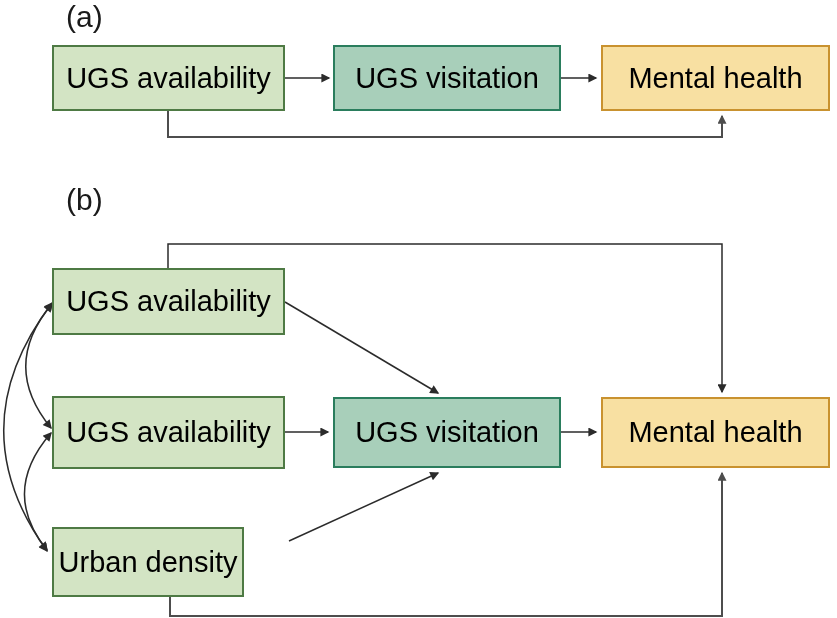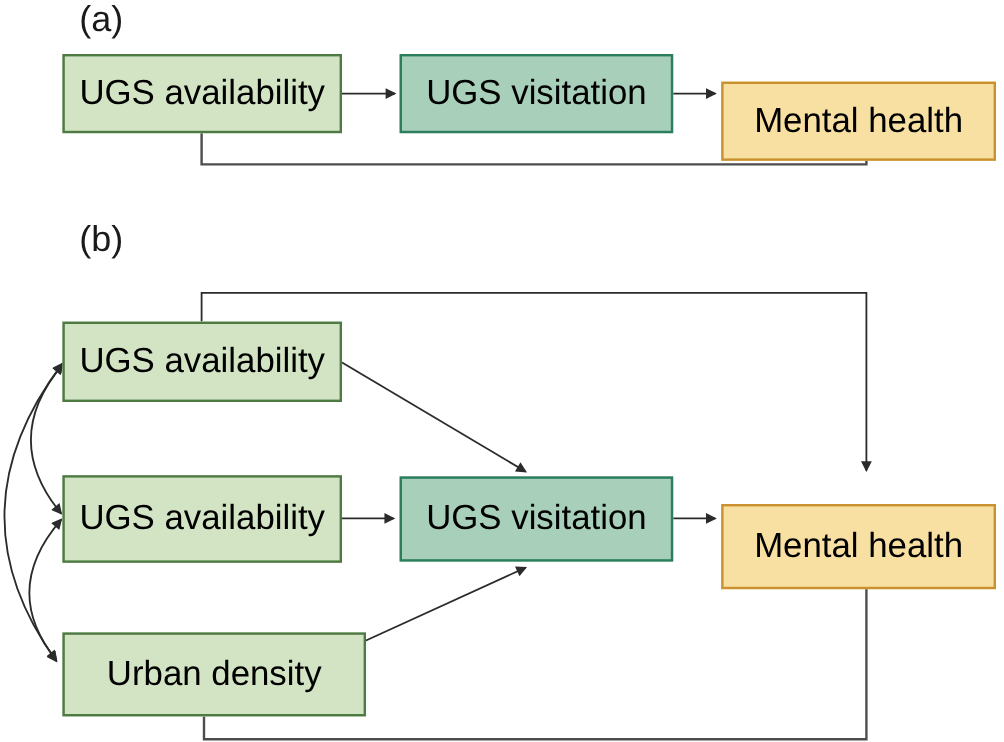--- a/index.html
+++ b/index.html
@@ -11,21 +11,21 @@
     position:absolute; font-size:30px; color:#1a1a1a; line-height:1;
   }
   .box {
     position:absolute; box-sizing:border-box;
     display:flex; flex-direction:column; align-items:center; justify-content:center;
     font-size:29px; color:#000000; text-align:center; line-height:33px;
     white-space:nowrap;
   }
   .green  { background:var(--green-fill,#d3e4c4);  border:2px solid var(--green-border,#4e7a44); }
   .teal   { background:var(--teal-fill,#a8cfba);   border:2px solid var(--teal-border,#2a7d5d); }
-  .orange { background:var(--orange-fill,#f8e0a2); border:2px solid var(--orange-border,#c9922f);margin-top:23px; }
+  .orange { background:var(--orange-fill,#f8e0a2); border:2px solid var(--orange-border,#c9922f); }
   #connectors { position:absolute; left:0; top:0; width:837px; height:618px; }
   .ln      { fill:none; stroke:var(--line,#2b2b2b); stroke-width:1.5px; }
   .ln-gray { fill:none; stroke:var(--bypass-line,#4d4d4d); stroke-width:2px; }
 </style>
 </head>
 <body>
 
 <div id="canvas">
 
   <svg id="connectors" viewBox="0 0 837 618" xmlns="http://www.w3.org/2000/svg">
@@ -70,21 +70,21 @@
   <div class="panel-label" style="left:66px; top:185px;">(b)</div>
 
   <div class="box green" style="left:52px; top:268px; width:233px; height:67px;">
     <span>UGS availability</span>
   </div>
 
   <div class="box green" style="left:52px; top:396px; width:233px; height:73px;">
     <span>UGS availability</span>
   </div>
 
-  <div class="box green" style="left:52px; top:527px; width:253px; height:70px;">
+  <div class="box green" style="left:52px; top:527px; width:192px; height:70px;">
     <span>Urban density</span>
   </div>
 
   <div class="box teal" style="left:333px; top:397px; width:228px; height:71px;">
     <span>UGS visitation</span>
   </div>
 
   <div class="box orange" style="left:601px; top:397px; width:229px; height:71px;">
     <span>Mental health</span>
   </div>

